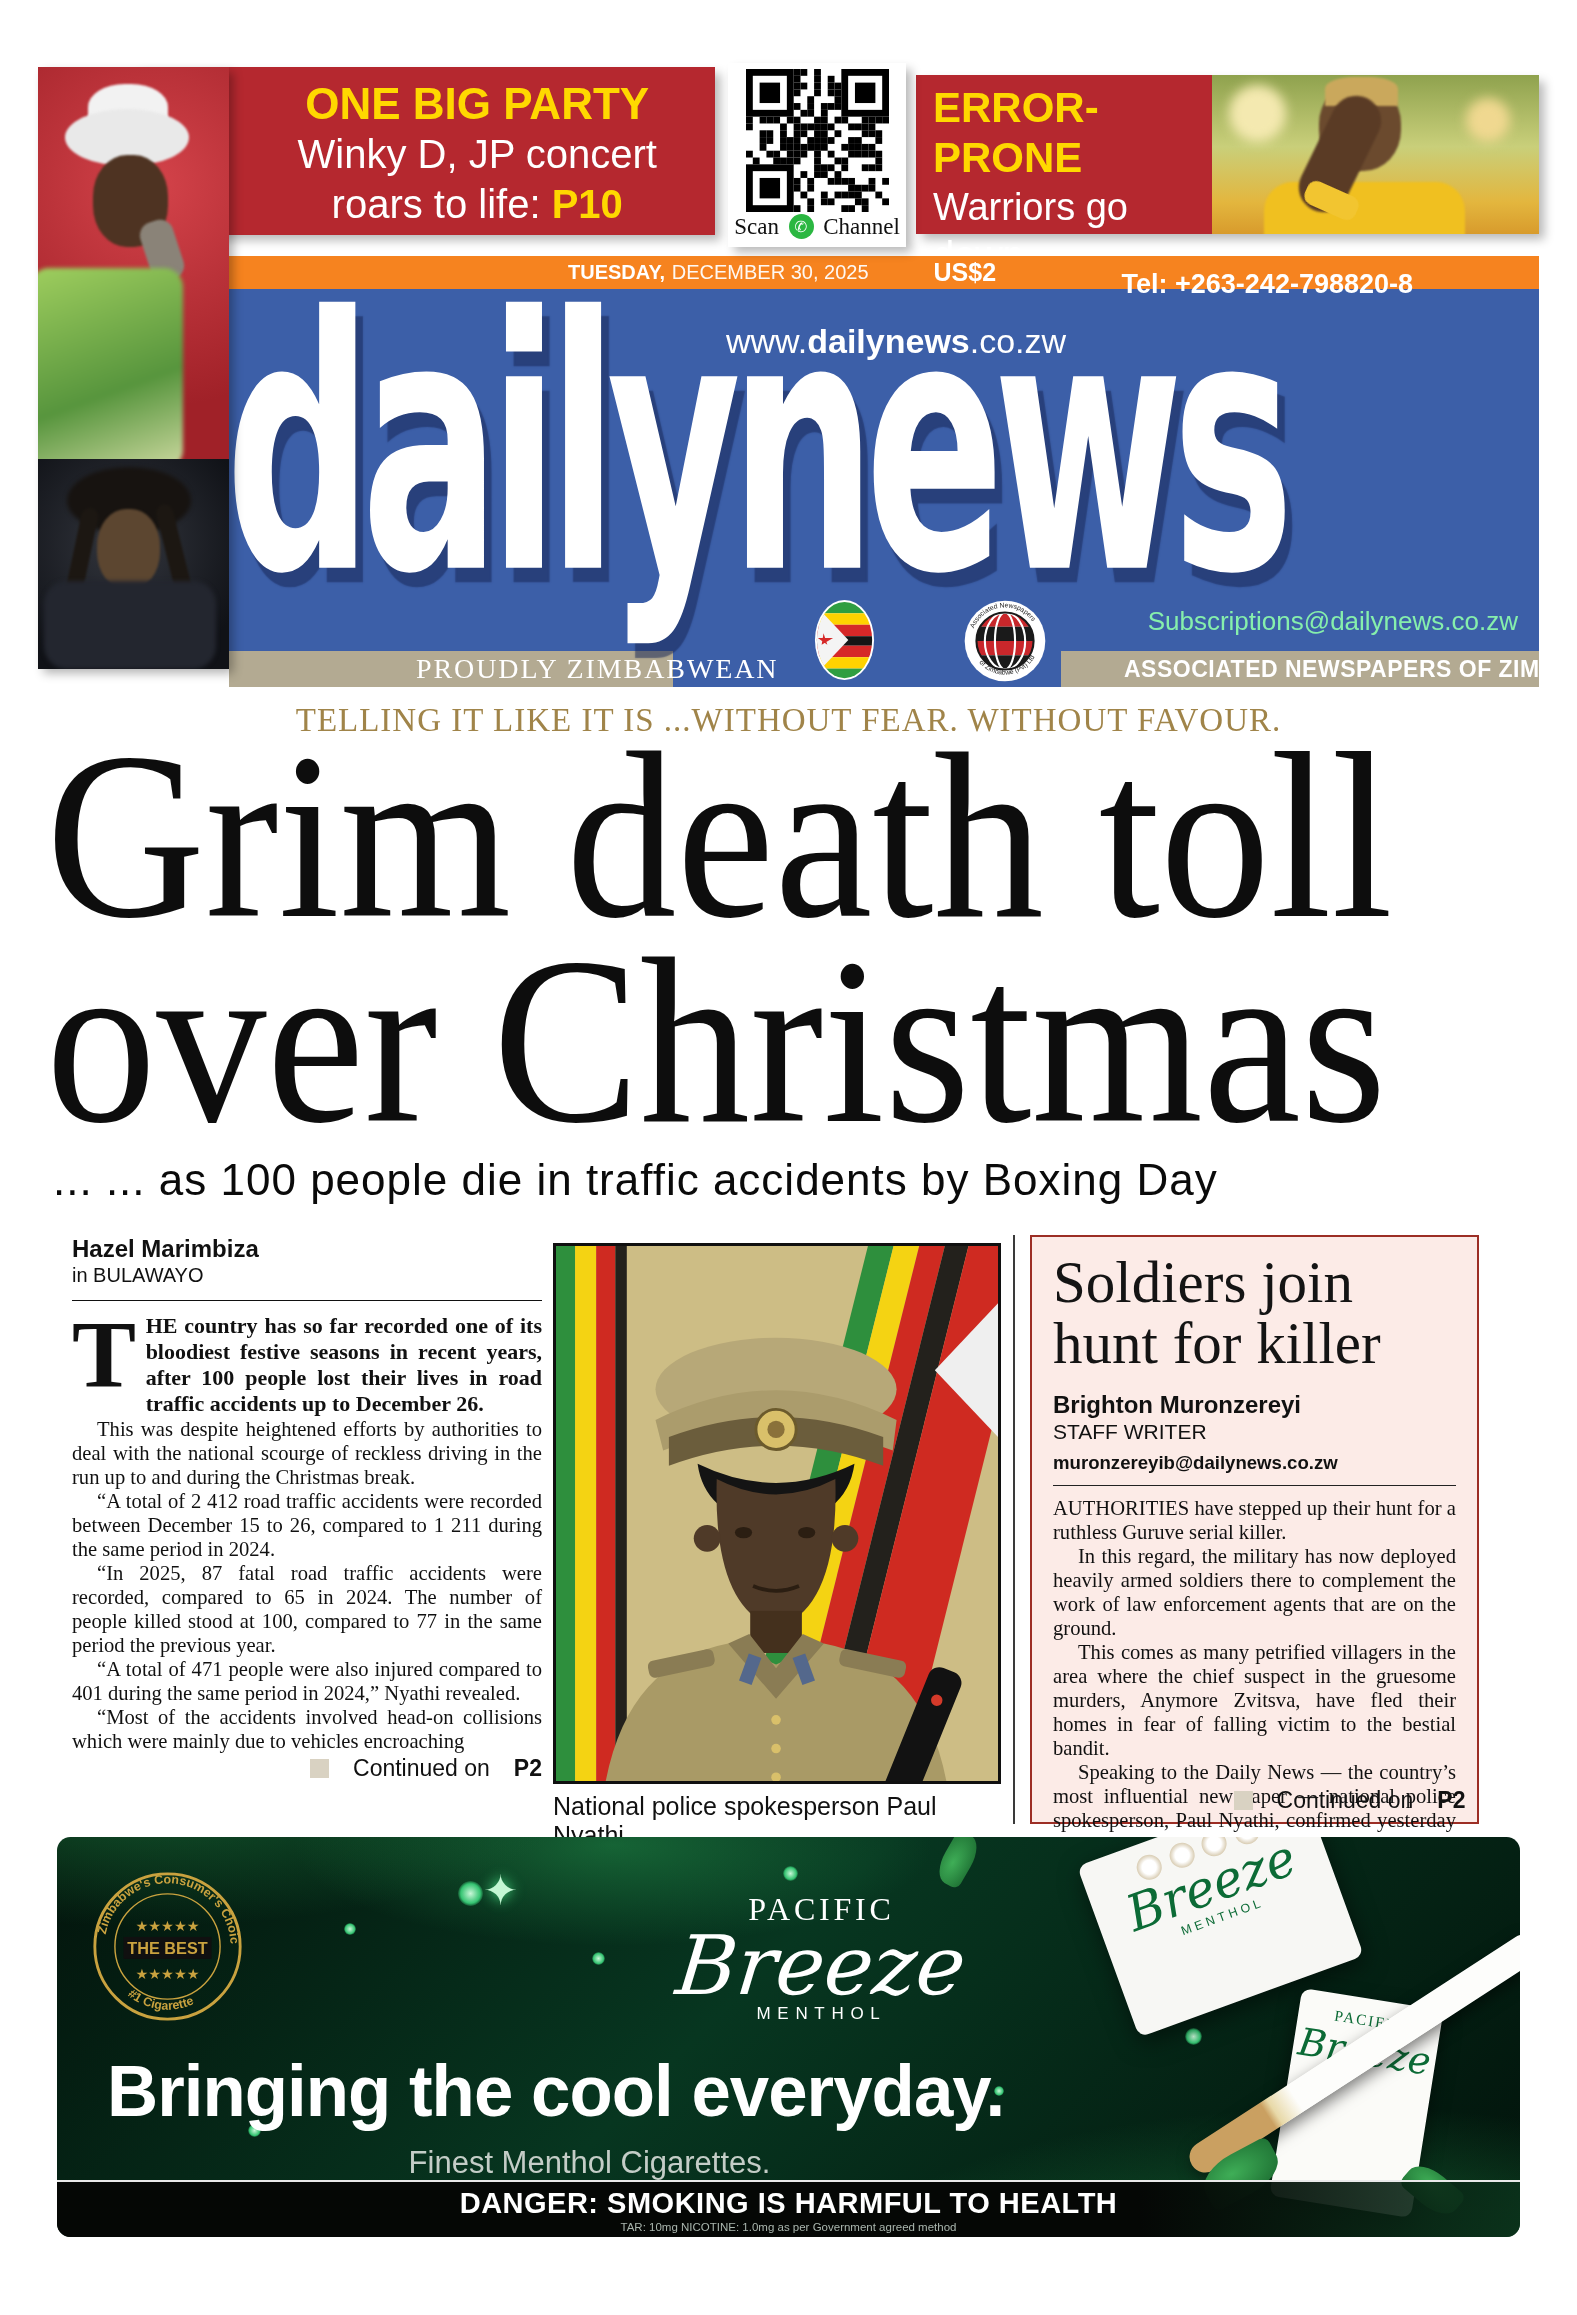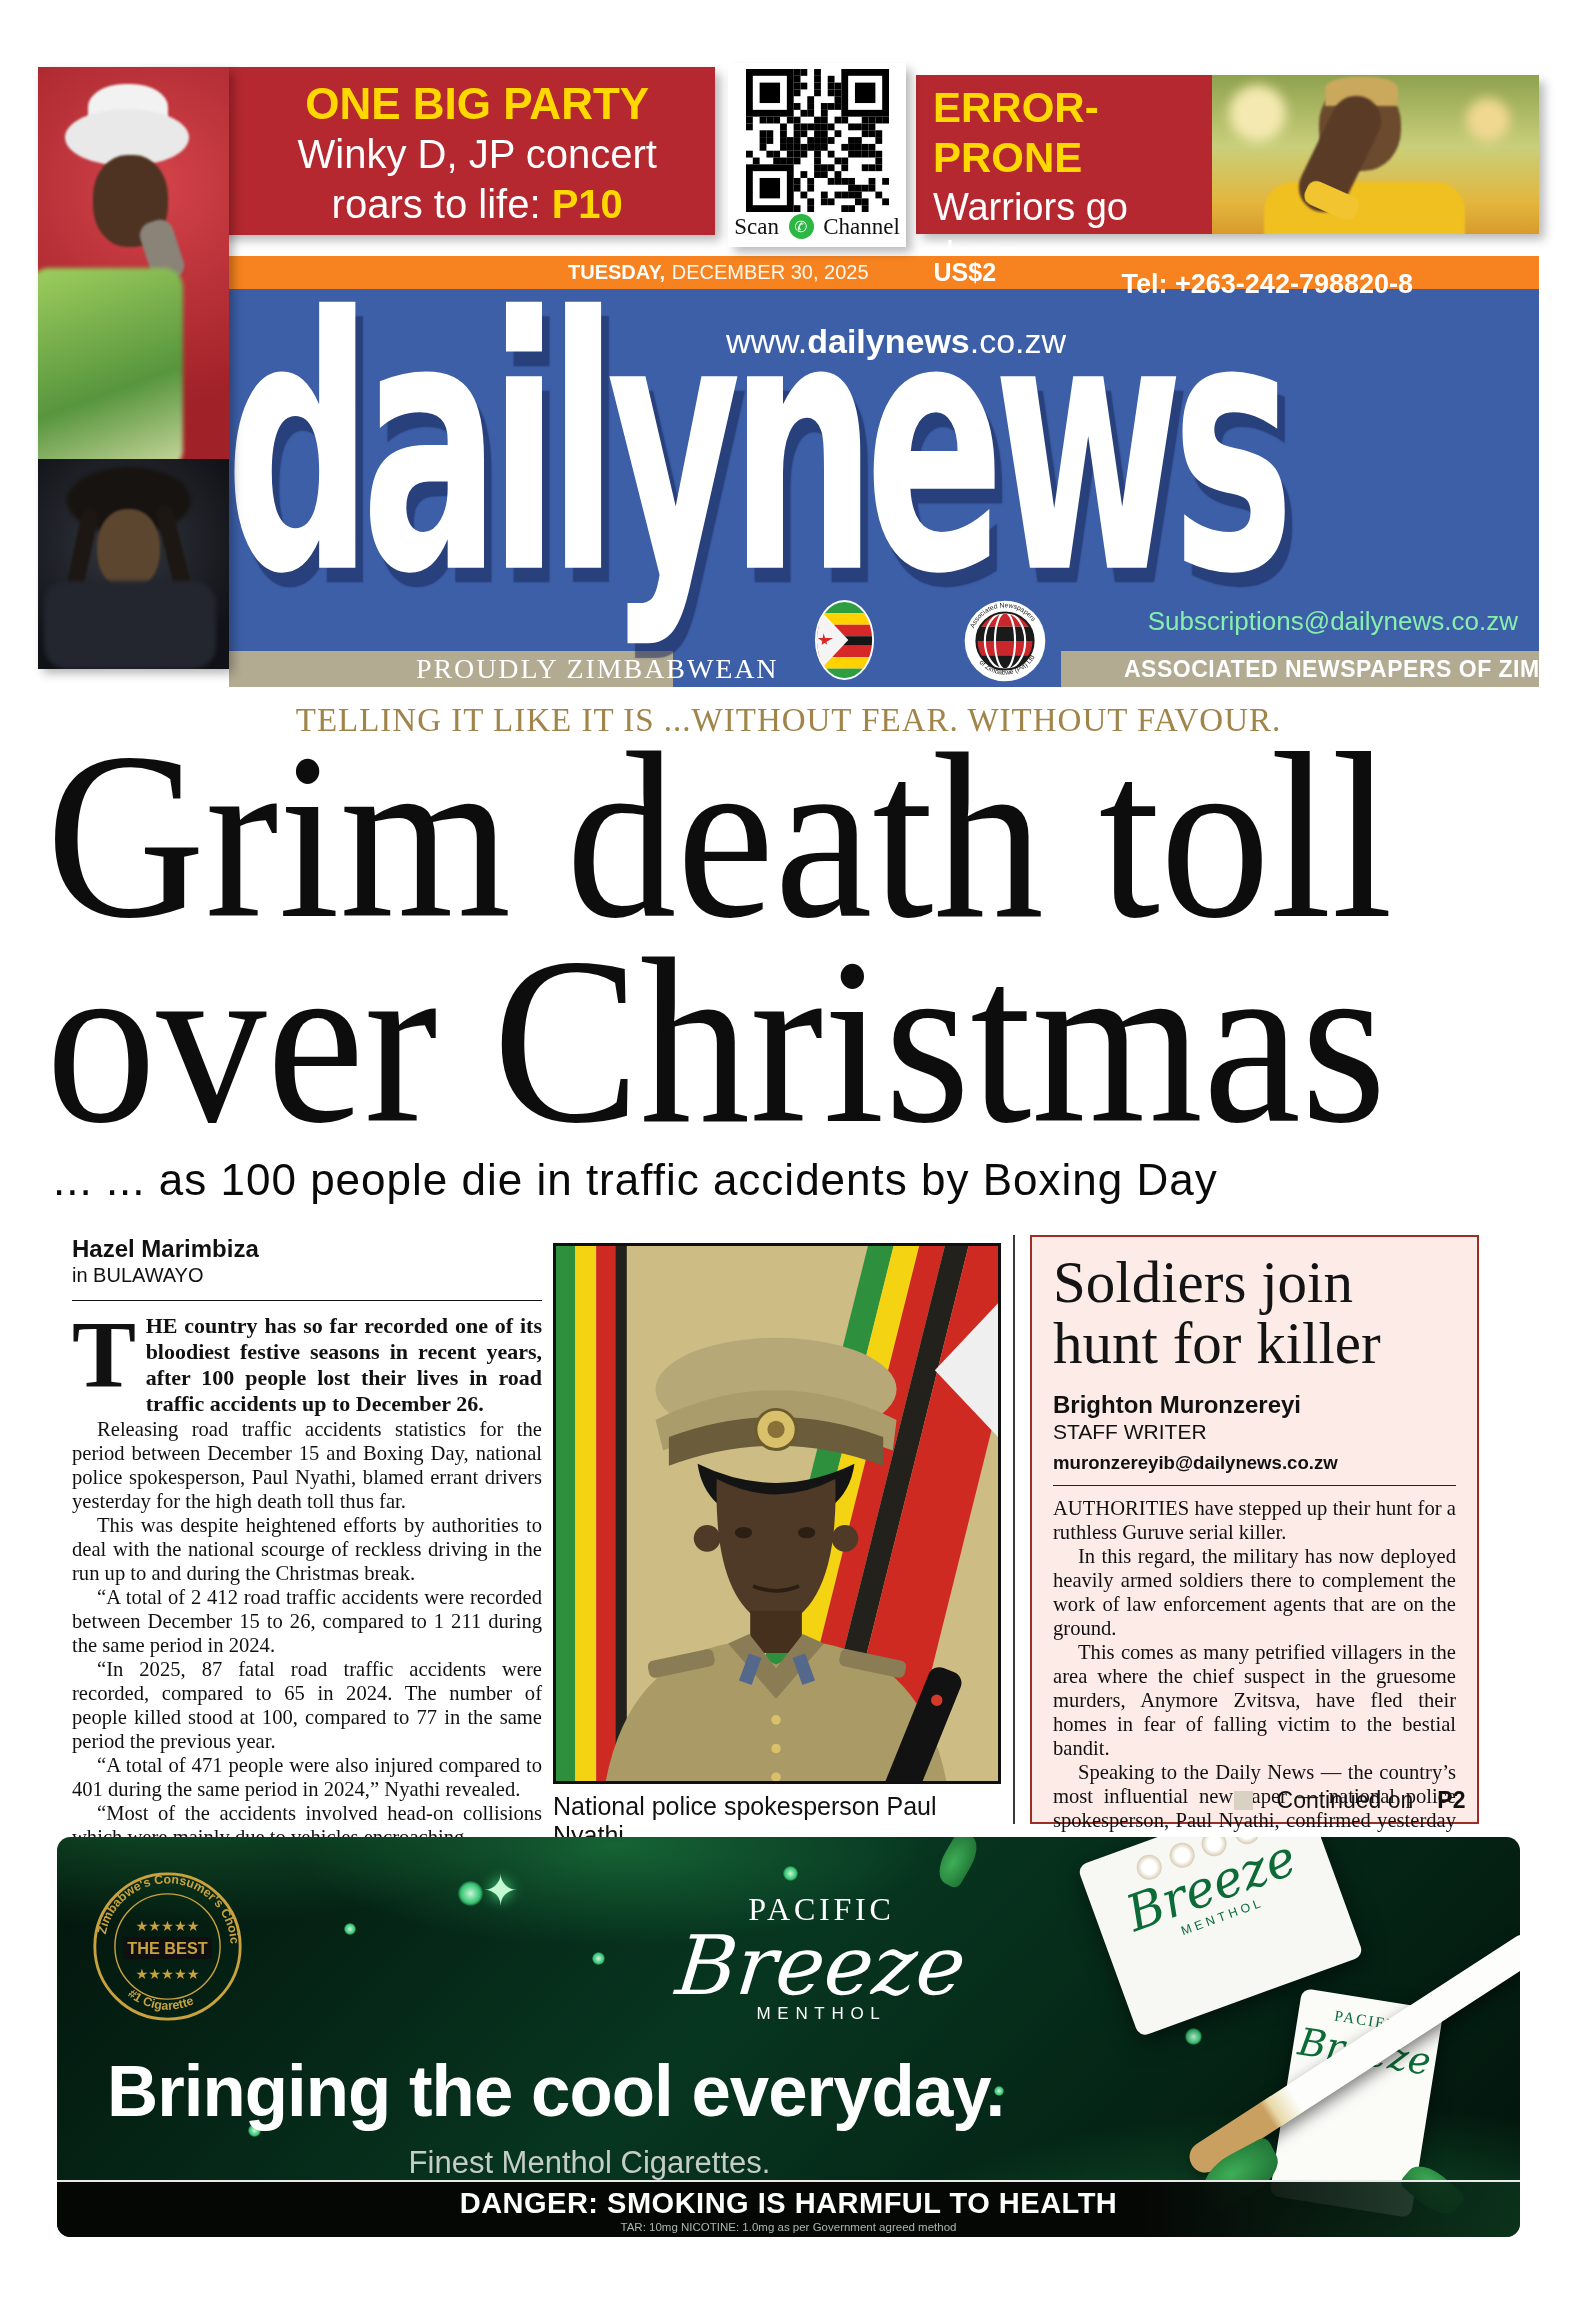--- a/index.html
+++ b/index.html
@@ -446,21 +446,20 @@
     <div>over Christmas</div>
   </div>
   <div class="subhead">... ... as 100 people die in traffic accidents by Boxing Day</div>
 
   <div class="leftcol">
     <div class="byline">Hazel Marimbiza</div>
     <div class="loc">in BULAWAYO</div>
     <hr class="rule">
     <div class="story">
       <p class="intro"><span class="dropcap">T</span><span>HE country has so far recorded one of its bloodiest festive seasons in recent years, after 100 people lost their lives in road traffic accidents up to December 26.</span></p>
-      <p>Releasing road traffic accidents statistics for the period between December 15 and Boxing Day, national police spokesperson, Paul Nyathi, blamed errant drivers yesterday for the high death toll thus far.</p>
       <p>This was despite heightened efforts by authorities to deal with the national scourge of reckless driving in the run up to and during the Christmas break.</p>
       <p>“A total of 2 412 road traffic accidents were recorded between December 15 to 26, compared to 1 211 during the same period in 2024.</p>
       <p>“In 2025, 87 fatal road traffic accidents were recorded, compared to 65 in 2024. The number of people killed stood at 100, compared to 77 in the same period the previous year.</p>
       <p>“A total of 471 people were also injured compared to 401 during the same period in 2024,” Nyathi revealed.</p>
       <p>“Most of the accidents involved head-on collisions which were mainly due to vehicles encroaching</p>
     </div>
     <div class="continued-row">
       <span class="cont-sq"></span>
       <span>Continued on</span>
       <b>P2</b>

